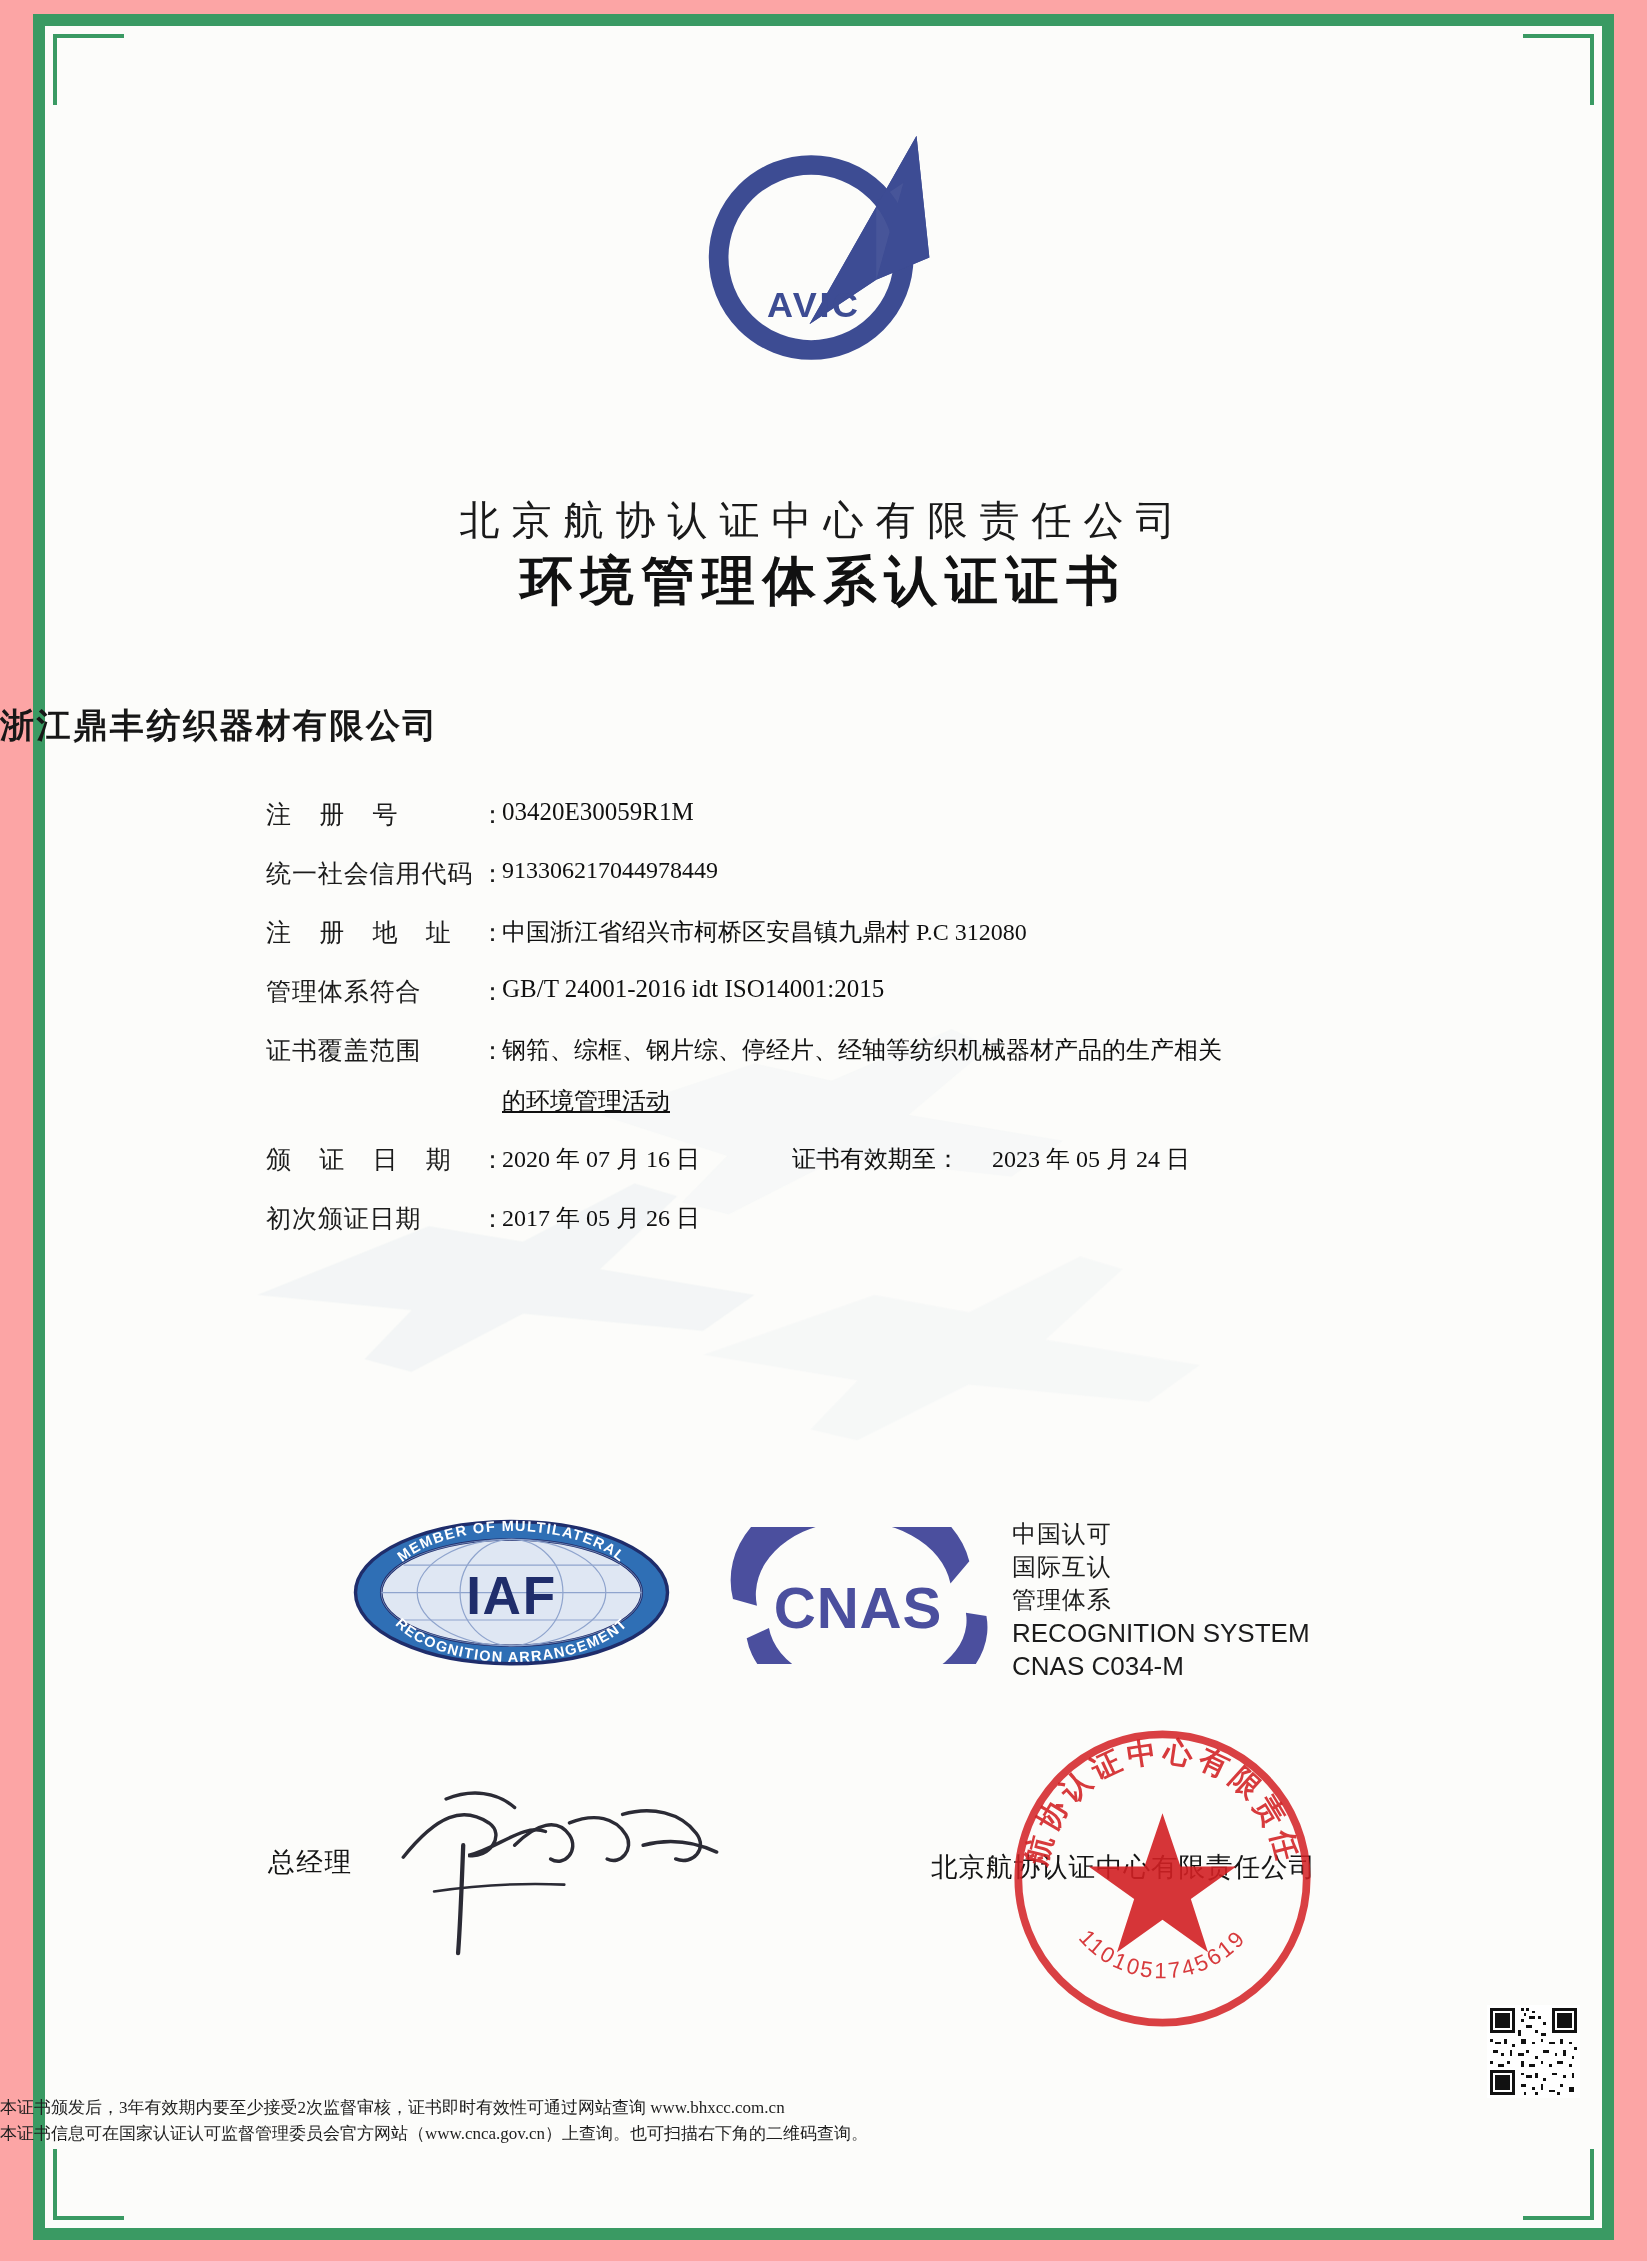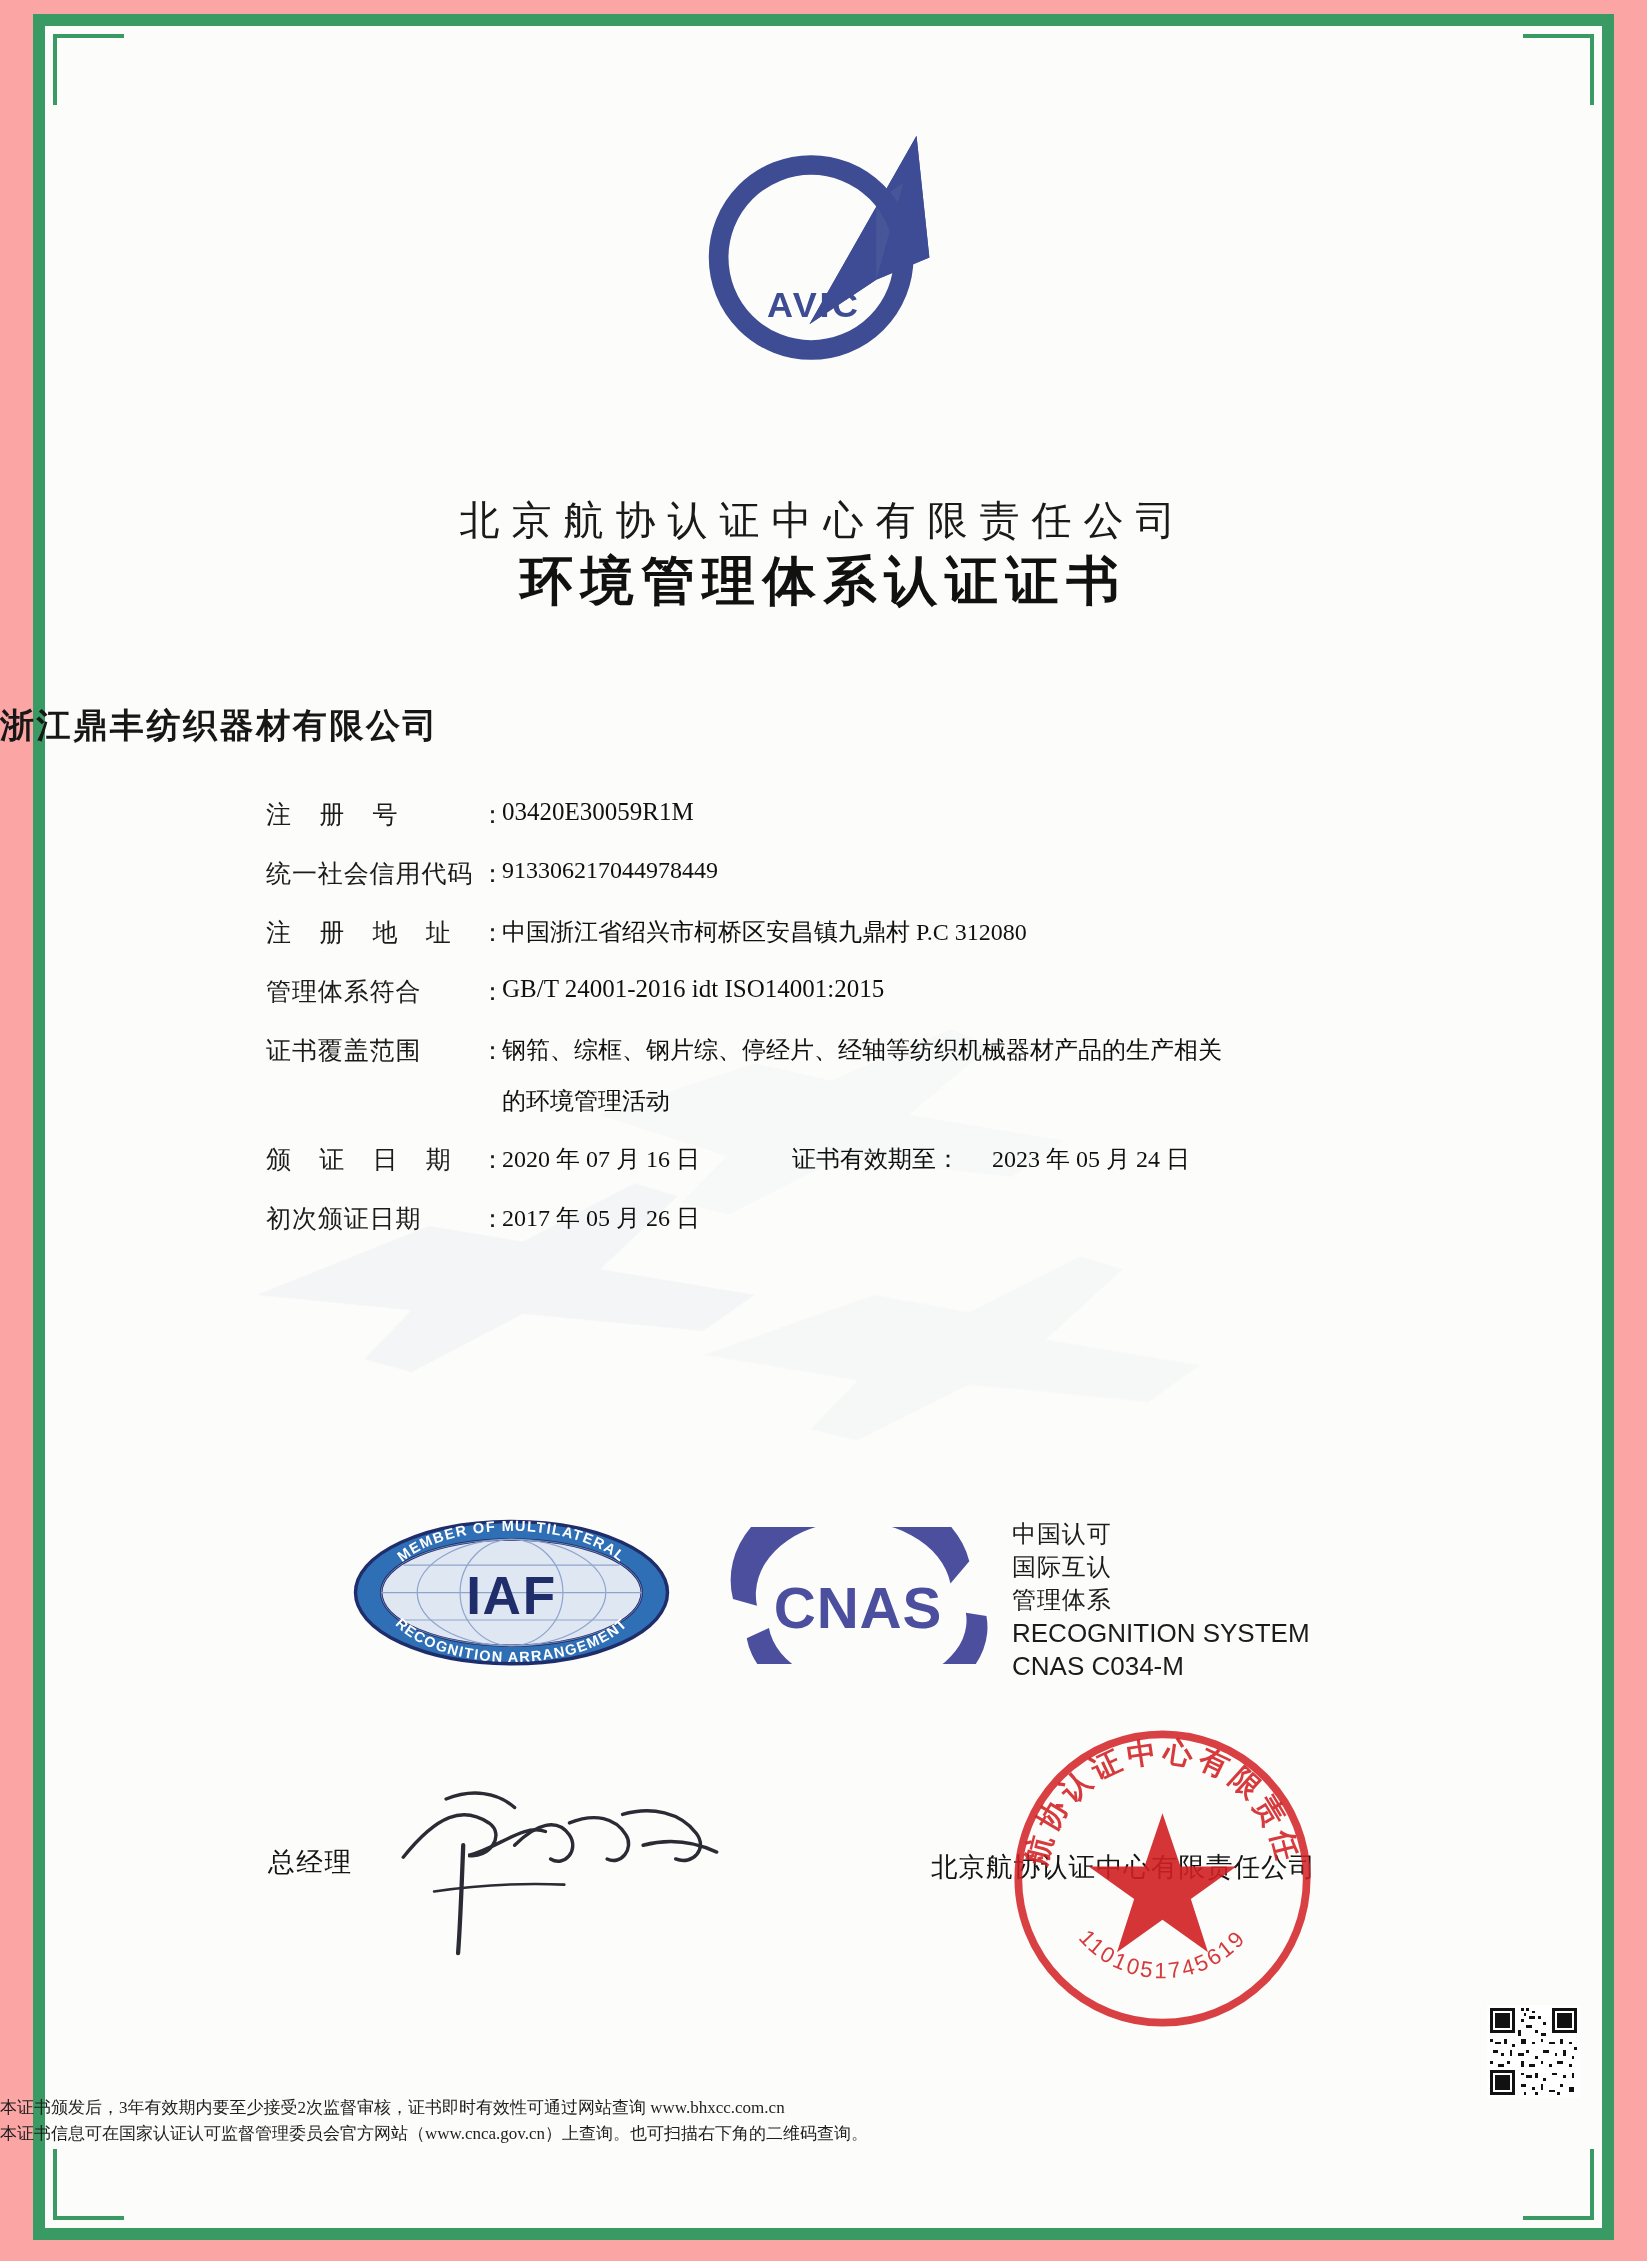--- a/index.html
+++ b/index.html
@@ -106,21 +106,21 @@
     white-space:nowrap;
   }
   .lbl.sp{letter-spacing:11px;}
   .colon{width:22px;flex:0 0 22px;}
   .val{
     flex:1;
     font-size:24px;
     color:#101010;
   }
   .val.b{font-weight:normal;font-size:25px;}
-  .val .second{display:block;margin-top:19px;}
+  .val .second{display:block;margin-top:19px;text-decoration:underline;}
   .date-row .val{display:flex;align-items:baseline;gap:15px;}
   .date-row .expire-label{margin-left:77px;margin-right:17px;white-space:nowrap;}
 
   
   .marks{
     position:absolute;
     left:0;right:0;top:1518px;
     height:189px;
   }
   .iaf{

